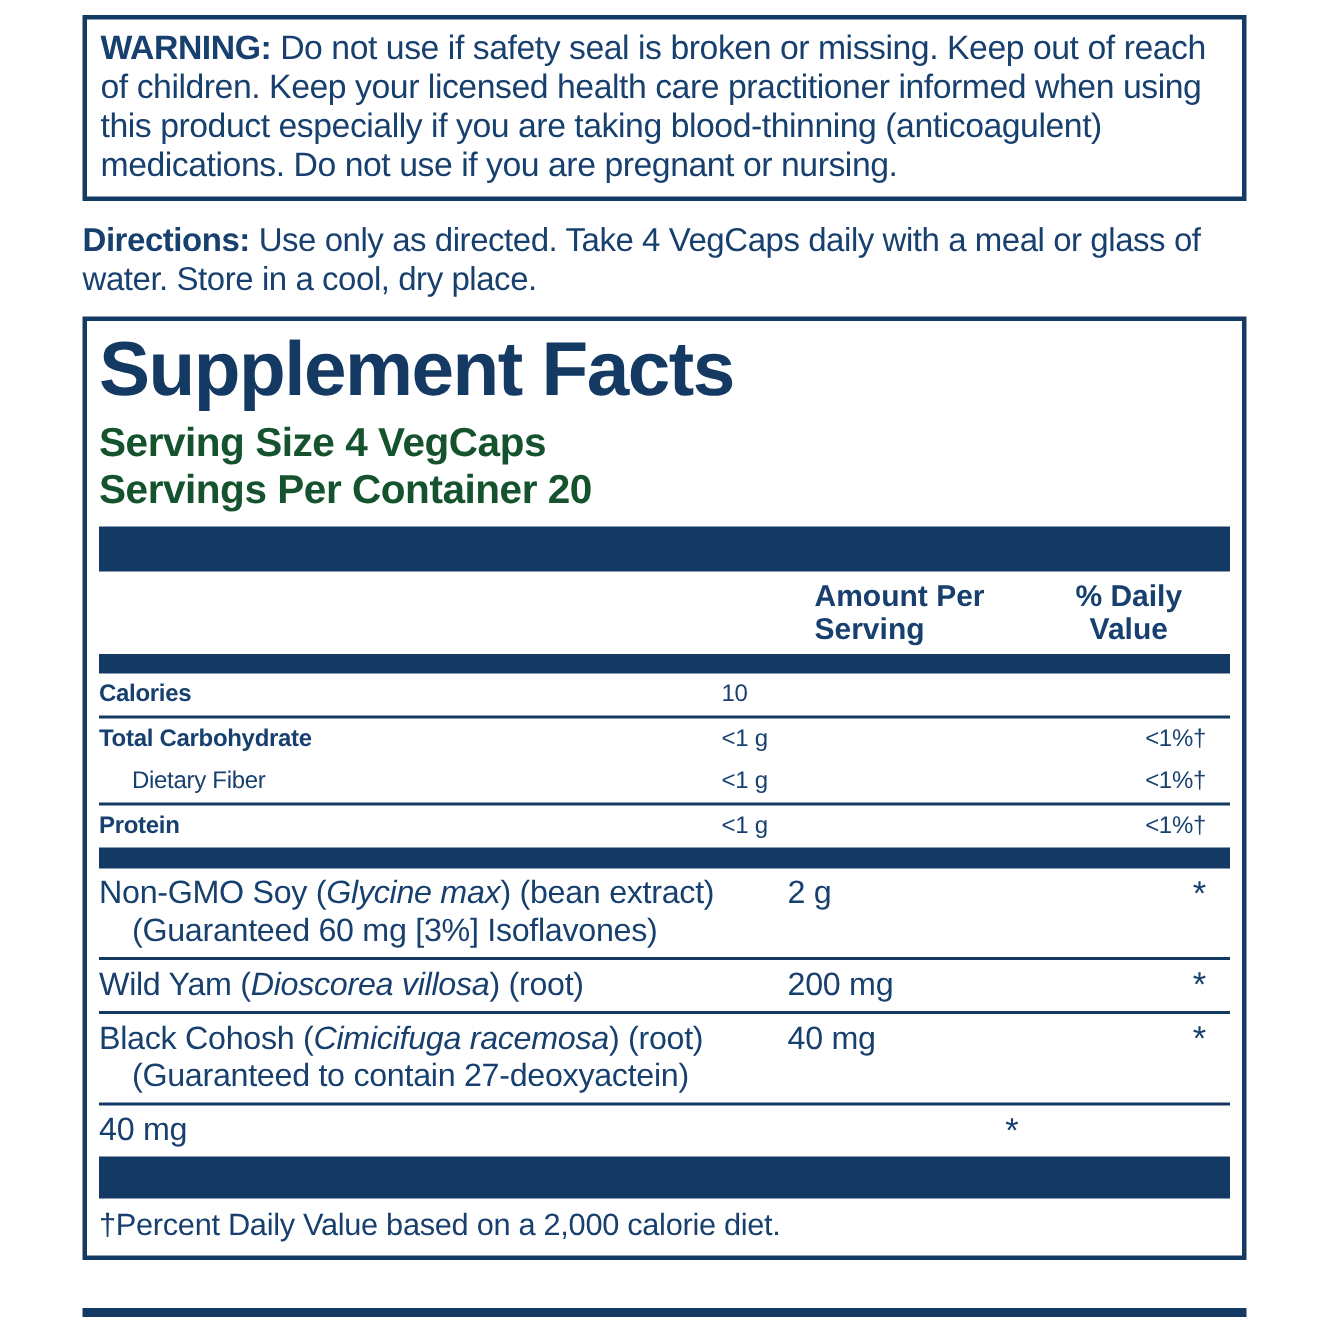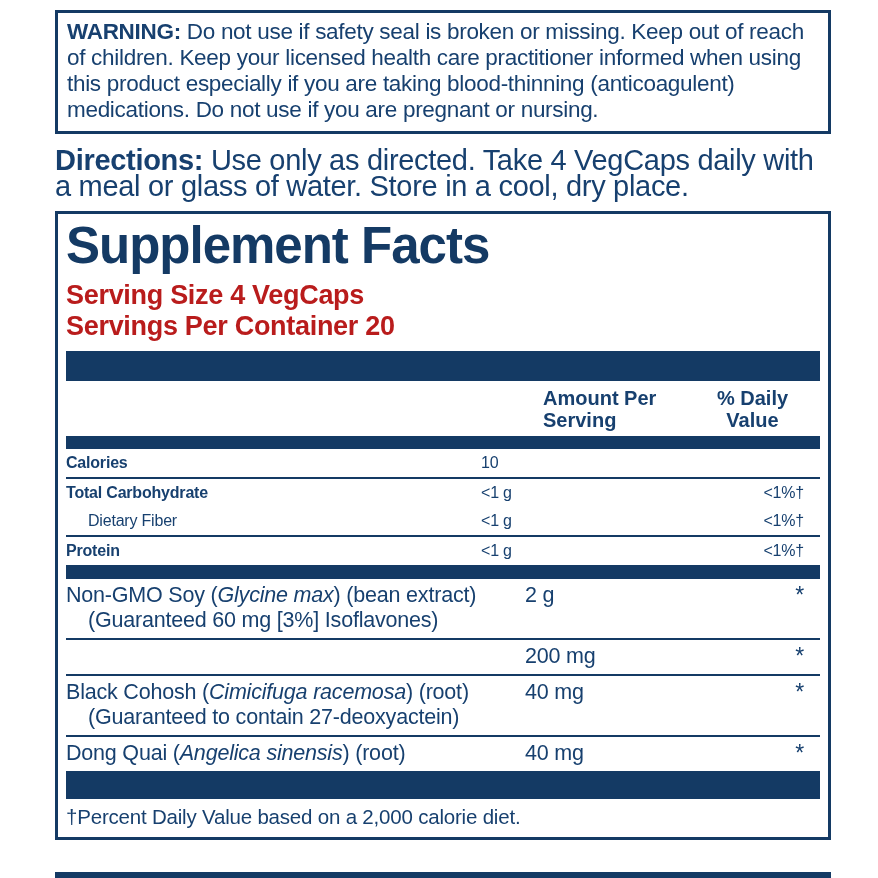--- a/index.html
+++ b/index.html
@@ -19,21 +19,21 @@
     padding: 6px 9px 8px 9px;
     font-size: 22.5px;
     line-height: 26px;
     letter-spacing: -0.3px;
   }
   .bold-label { font-weight: bold; }
 
   
   .directions {
     margin-top: 13px;
-    font-size: 29px;
+    font-size: 22px;
     line-height: 26px;
     letter-spacing: -0.3px;
   }
 
   
   .facts-box {
     margin-top: 12px;
     border: 3px solid #143a64;
     padding: 2px 8px 6px 8px;
   }
@@ -43,21 +43,21 @@
     letter-spacing: -1px;
     line-height: 56px;
     color: #143a64;
     padding-top: 2px;
   }
   .serving-line {
     font-size: 27px;
     font-weight: bold;
     line-height: 31px;
     letter-spacing: -0.3px;
-    color: #b91c1c;
+    color: #14532d;
   }
   .serving-line.first { margin-top: 6px; }
 
   .bar { background: #143a64; width: 100%; }
   .bar-thick   { height: 30px; margin-top: 9px; }
   .bar-med     { height: 13px; }
   .bar-heavy   { height: 14px; }
   .bar-heavy2  { height: 28px; }
 
   .grid-row {
@@ -172,38 +172,36 @@
       <div>
         <div><span>Non-GMO Soy (</span><span class="it">Glycine max</span><span>) (bean extract)</span></div>
         <div class="sub">(Guaranteed 60 mg [3%] Isoflavones)</div>
       </div>
       <div class="col-amount">2 g</div>
       <div class="col-dv">*</div>
     </div>
     <div class="hairline"></div>
     <div class="grid-row botanical-row">
       <div>
+        <div><span>Wild Yam (</span><span class="it">Dioscorea villosa</span><span>) (root)</span></div>
       </div>
       <div class="col-amount">200 mg</div>
       <div class="col-dv">*</div>
     </div>
     <div class="hairline"></div>
     <div class="grid-row botanical-row">
       <div>
         <div><span>Black Cohosh (</span><span class="it">Cimicifuga racemosa</span><span>) (root)</span></div>
         <div class="sub">(Guaranteed to contain 27-deoxyactein)</div>
       </div>
       <div class="col-amount">40 mg</div>
       <div class="col-dv">*</div>
     </div>
     <div class="hairline"></div>
     <div class="grid-row botanical-row">
-      <div>
-        <div><span>Dong Quai (</span><span class="it">Angelica sinensis</span><span>) (root)</span></div>
-      </div>
       <div class="col-amount">40 mg</div>
       <div class="col-dv">*</div>
     </div>
 
     <div class="bar bar-heavy2"></div>
 
     <div class="footnotes">
       <div>†Percent Daily Value based on a 2,000 calorie diet.</div>
 
     </div>

